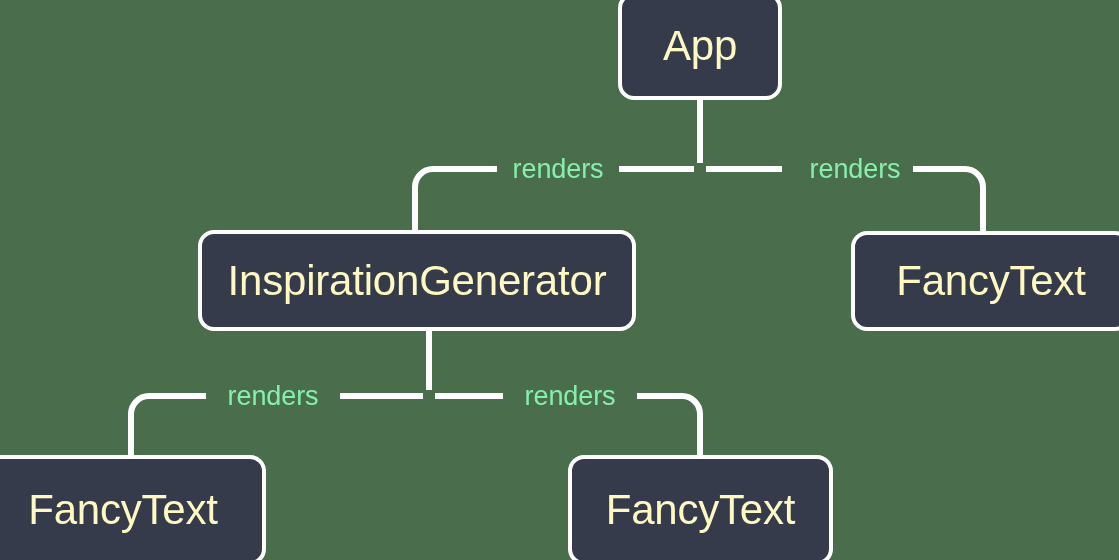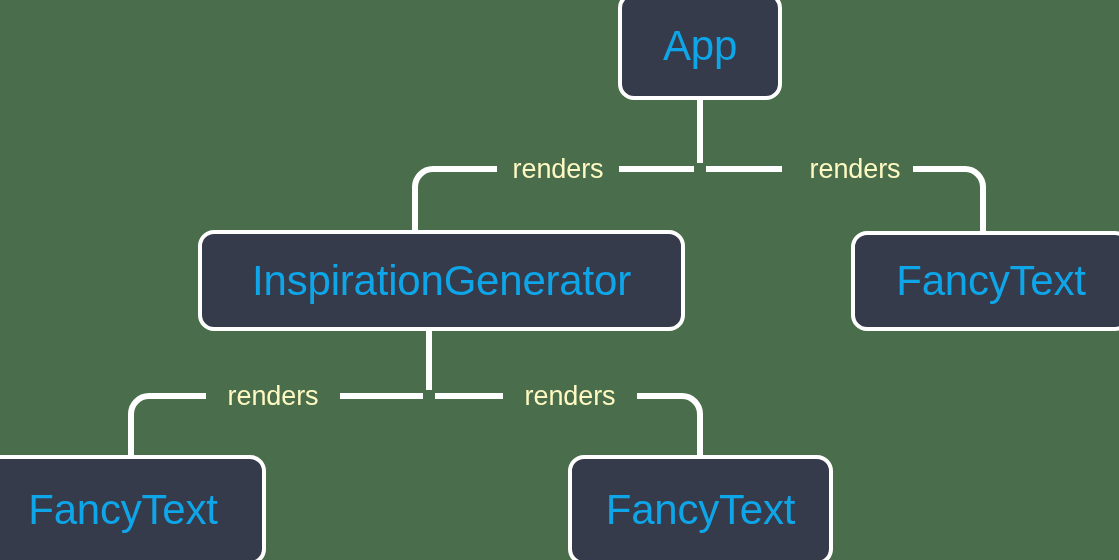--- a/index.html
+++ b/index.html
@@ -31,39 +31,39 @@
     position: absolute;
     box-sizing: border-box;
     background: #353b4a;
     border: 4px solid #ffffff;
     border-radius: 16px;
     display: flex;
     align-items: center;
     justify-content: center;
   }
   .node-label {
-    color: #0ea5e9;
+    color: #fef9c3;
     font-family: "Liberation Sans", sans-serif;
     font-weight: 400;
     font-size: 42px;
     line-height: 1;
     letter-spacing: -0.2px;
     white-space: nowrap;
   }
   
   #node-app        { left: 618px;  top: -8px;  width: 164px; height: 108px; }
-  #node-inspiration{ left: 198px;  top: 230px; width: 487px; height: 101px; }
+  #node-inspiration{ left: 198px;  top: 230px; width: 438px; height: 101px; }
   #node-fancytext-right { left: 851px; top: 231px; width: 280px; height: 100px; }
   #node-fancytext-left  { left: -20px; top: 455px; width: 286px; height: 110px; }
   #node-copyright  { left: 568px;  top: 455px; width: 265px; height: 110px; }
 
   
   .edge-label {
     position: absolute;
-    color: #fef9c3;
+    color: #86efac;
     font-family: "Liberation Sans", sans-serif;
     font-weight: 400;
     font-size: 27px;
     line-height: 1;
     white-space: nowrap;
     transform: translate(-50%, -50%);
     letter-spacing: -0.1px;
   }
   #edge-label-app-inspiration   { left: 558px; top: 169px; }
   #edge-label-app-fancytext     { left: 855px; top: 169px; }

